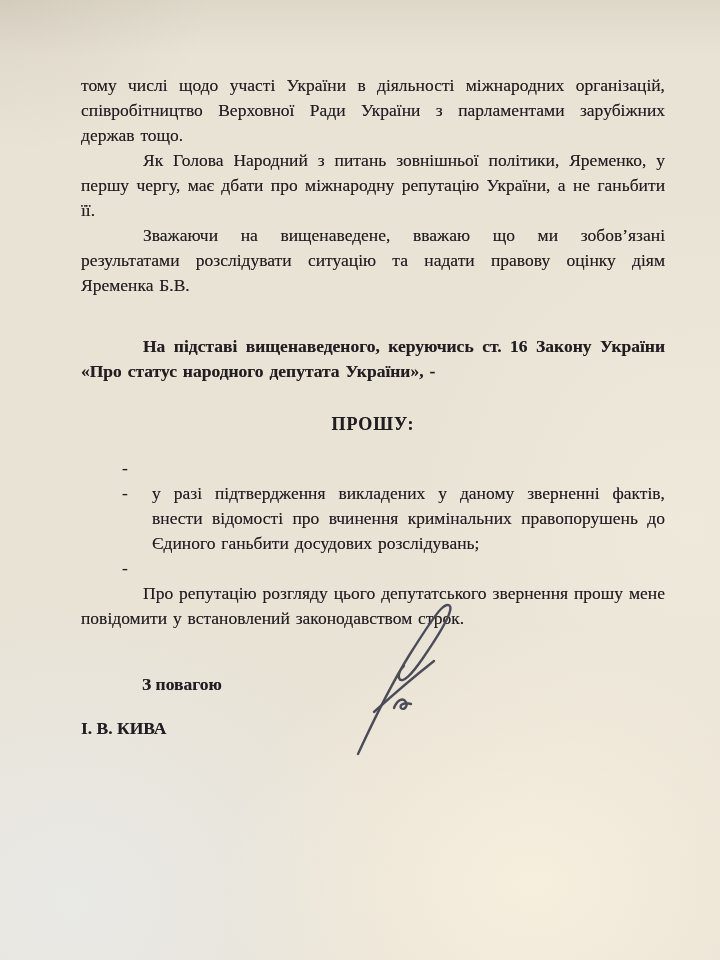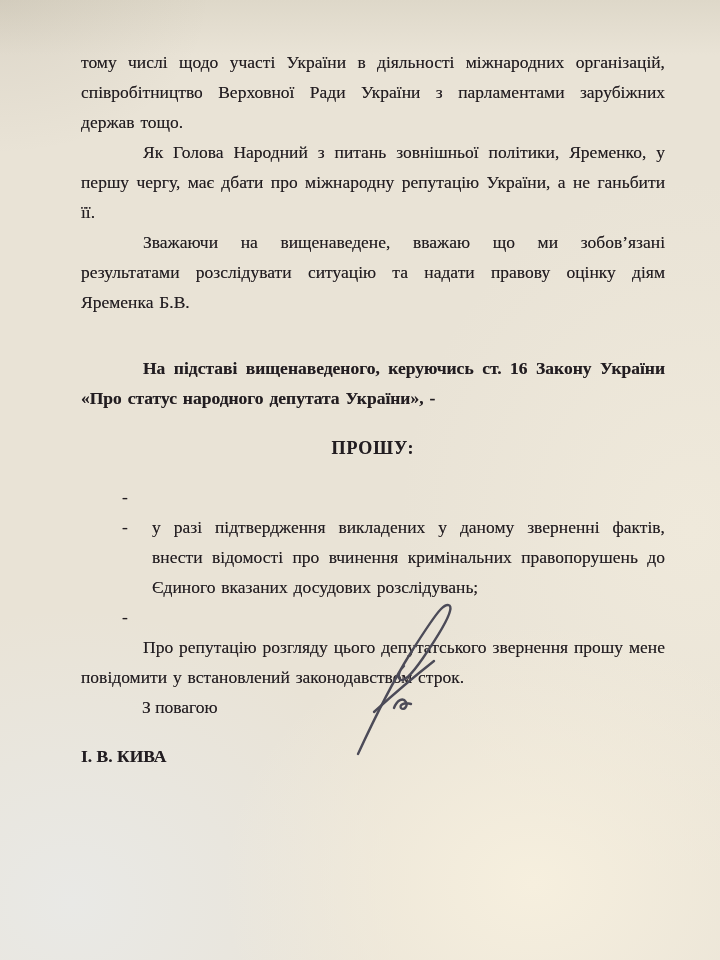--- a/index.html
+++ b/index.html
@@ -20,40 +20,40 @@
       radial-gradient(300px 220px at 0% 0%, rgba(110,100,82,0.10), rgba(110,100,82,0) 70%),
       linear-gradient(180deg, #ded8c9 0px, rgba(233,227,214,0) 55px),
       radial-gradient(480px 400px at 74% 92%, #f6efde 0%, rgba(246,239,222,0) 65%),
       radial-gradient(470px 420px at 10% 94%, #e9e9e6 0%, rgba(233,233,231,0) 70%),
       radial-gradient(420px 500px at 96% 55%, #efe9db 0%, rgba(239,233,219,0) 70%),
       var(--paper);
   }
   .page-content{
     position:relative;
     width:100%;height:100%;
-    padding:47px 55px 0 81px;
+    padding:73px 55px 0 81px;
     color:var(--ink);
     font-size:17.5px;
-    line-height:30px;
+    line-height:25px;
     text-shadow:0 0 0.5px rgba(34,29,33,0.55);
   }
   p.body-par{
     text-align:justify;
     word-spacing:1.5px;
   }
   p.indent{text-indent:62px;}
   p.legal{
     margin-top:36px;
     font-weight:700;
     text-align:justify;
     word-spacing:1.5px;
     text-indent:62px;
   }
   h2.request-heading{
-    margin-top:20px;
+    margin-top:28px;
     font-size:18px;
     font-weight:700;
     text-align:center;
     letter-spacing:1px;
   }
   ul.request-list{
     margin-top:19px;
     list-style:none;
   }
   ul.request-list li{
@@ -69,22 +69,23 @@
     flex:1;
     text-align:justify;
     word-spacing:1.5px;
   }
   p.closing{
     text-align:justify;
     word-spacing:1.5px;
     text-indent:62px;
   }
   .signoff-regards{
+    margin-top:41px;
     margin-left:61px;
-    font-weight:400;
+    font-weight:700;
   }
   .signoff-row{
     margin-top:19px;
     display:flex;
     justify-content:space-between;
     font-weight:700;
   }
   .signoff-position{margin-left:15px;}
   .signoff-name{text-align:center;}
   .signature-svg{
@@ -116,21 +117,21 @@
     <p class="legal">На підставі вищенаведеного, керуючись ст. 16 Закону України «Про статус народного депутата України», -</p>
 
     <h2 class="request-heading">ПРОШУ:</h2>
 
     <ul class="request-list">
       <li>
         <span class="dash">-</span>
       </li>
       <li>
         <span class="dash">-</span>
-        <span class="req-text">у разі підтвердження викладених у даному зверненні фактів, внести відомості про вчинення кримінальних правопорушень до Єдиного вказаних досудових розслідувань;</span>
+        <span class="req-text">у разі підтвердження викладених у даному зверненні фактів, внести відомості про вчинення кримінальних правопорушень до Єдиного ганьбити досудових розслідувань;</span>
       </li>
       <li>
         <span class="dash">-</span>
       </li>
     </ul>
 
     <p class="closing">Про репутацію розгляду цього депутатського звернення прошу мене повідомити у встановлений законодавством строк.</p>
 
     <div class="signoff-regards">З повагою</div>
 

